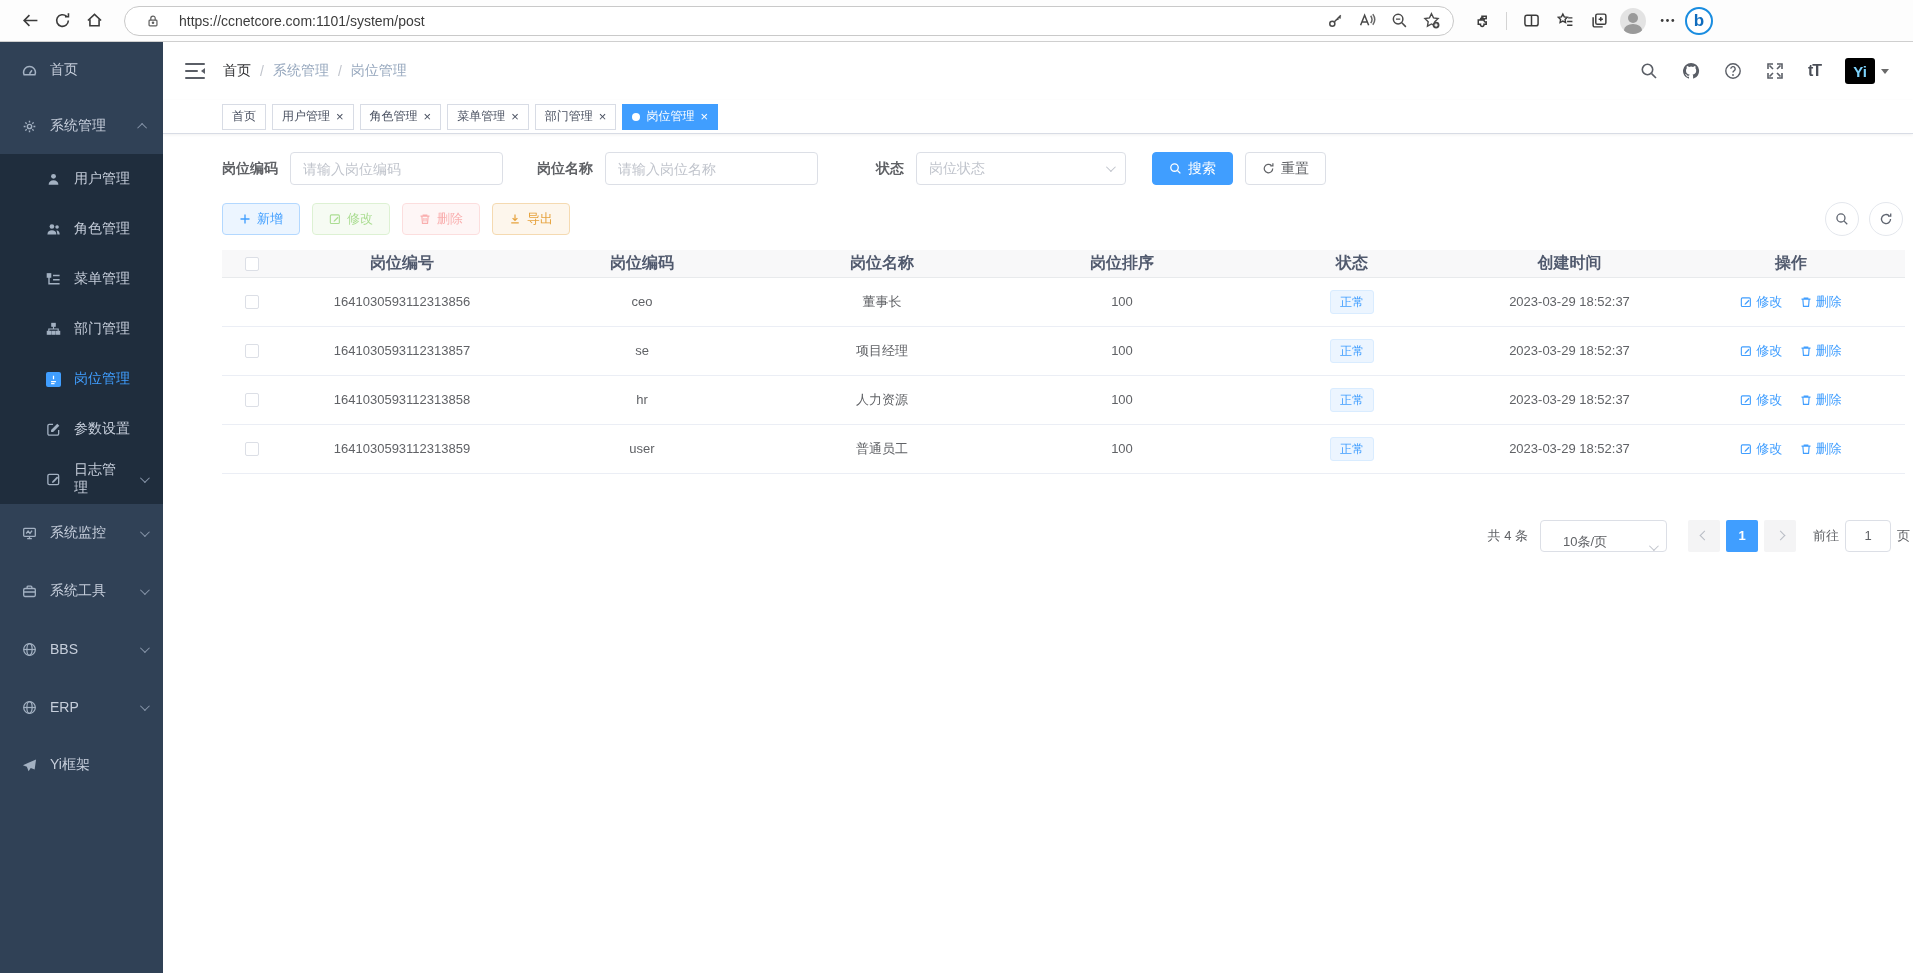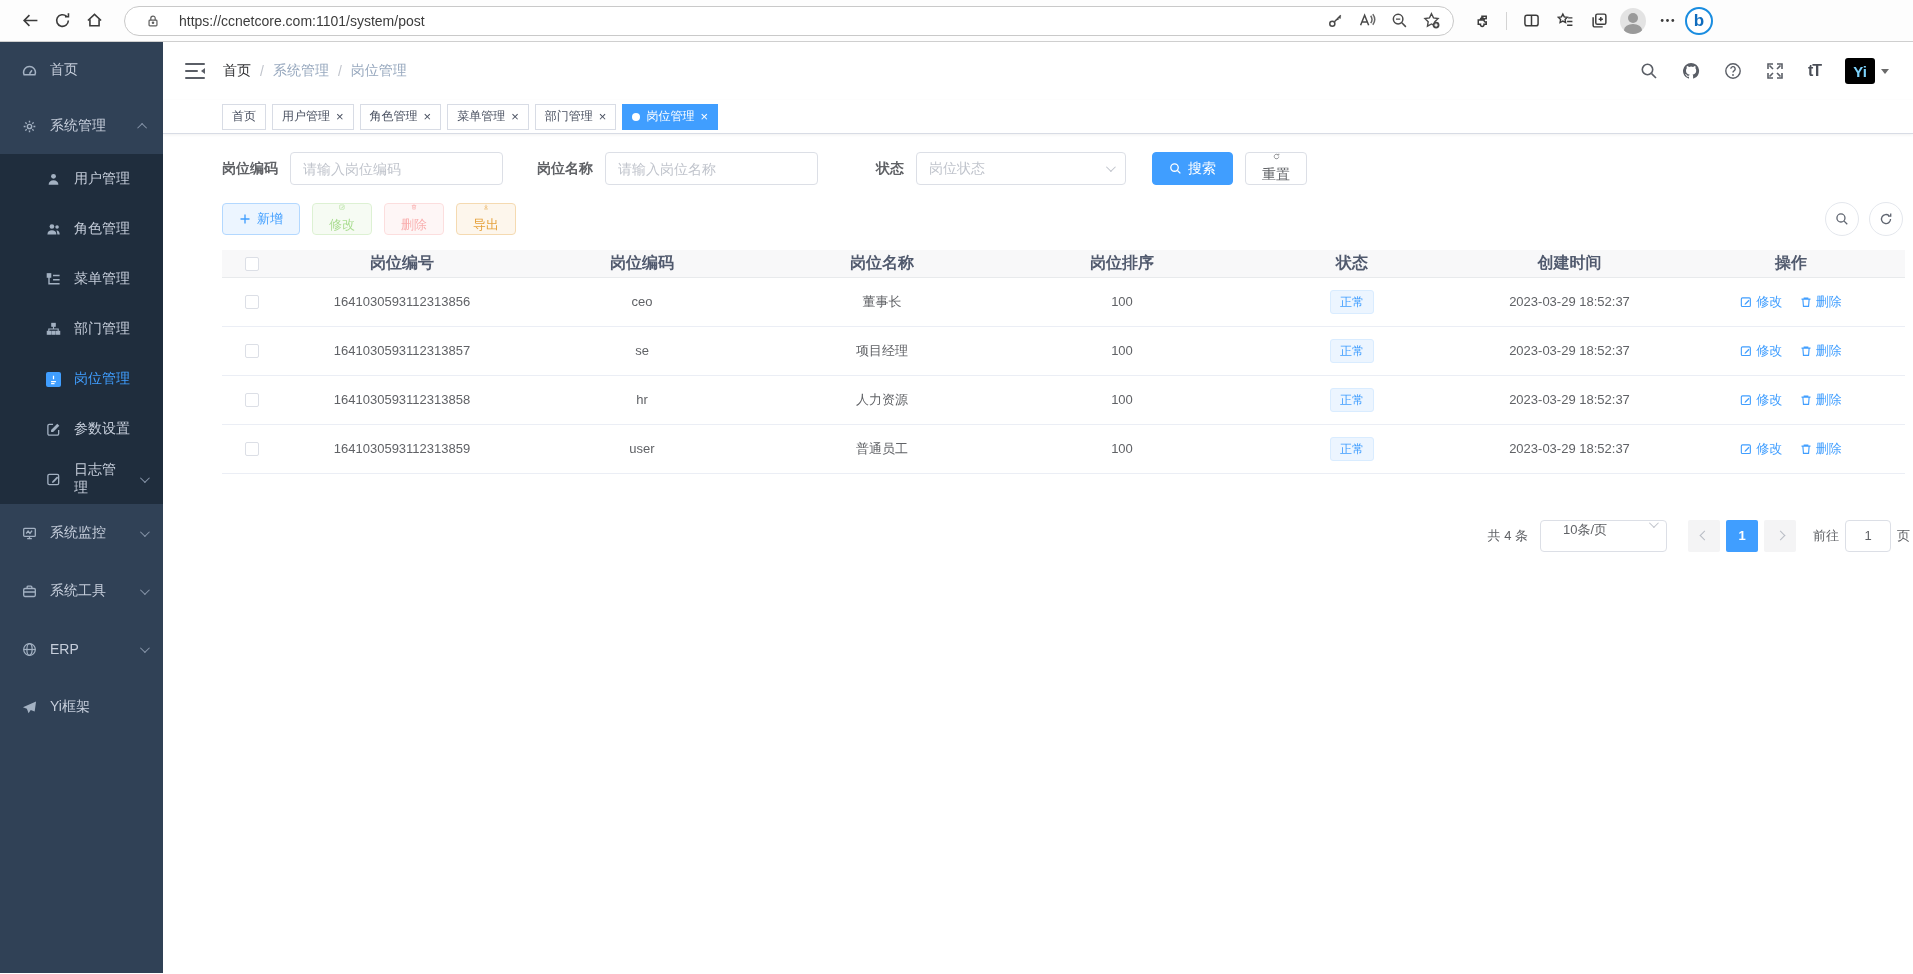--- a/index.html
+++ b/index.html
@@ -70,21 +70,21 @@
   .finput { height:33px; border:1px solid #dcdfe6; border-radius:4px; background:#fff; display:flex; align-items:center; padding:0 12px; font-size:14px; color:#606266; }
   .finput input { border:none; outline:none; width:100%; font-size:14px; font-family:inherit; color:#606266; }
   .finput input::placeholder { color:#c0c4cc; }
   .w213 { width:213px; } .w210 { width:210px; }
   .fsel { justify-content:space-between; cursor:pointer; }
   .fsel .ph { color:#c0c4cc; }
   .gap34 { margin-left:34px; } .gap58 { margin-left:58px; } .gap26 { margin-left:26px;font-family:Liberation Mono, monospace; }
   .btn { height:33px; border-radius:4px; font-size:14px; display:inline-flex; align-items:center; justify-content:center; gap:6px; cursor:pointer; border:1px solid #dcdfe6; background:#fff; color:#606266; padding:0 16px; }
   .btn svg { width:13px; height:13px; }
   .btn-primary { background:#409eff; border-color:#409eff; color:#fff; }
-  .gap12 { margin-left:12px;flex-direction:column; }
+  .gap12 { margin-left:12px; }
 
   
   .btn-row { margin-top:17px; display:flex; align-items:center; padding-right:10px; }
   .abtn { height:32px; border-radius:4px; font-size:13px; display:inline-flex; align-items:center; gap:6px; padding:0 16px; cursor:pointer; }
   .abtn svg { width:12px; height:12px; }
   .abtn.add { background:#ecf5ff; border:1px solid #b3d8ff; color:#409eff; }
   .abtn.edit { background:#f0f9eb; border:1px solid #c2e7b0; color:#67c23a; opacity:.55; cursor:not-allowed; }
   .abtn.del { background:#fef0f0; border:1px solid #fbc4c4; color:#f56c6c; opacity:.55; cursor:not-allowed; }
   .abtn.exp { background:#fdf6ec; border:1px solid #f5dab1; color:#e6a23c;text-align:right; }
   .circ-group { margin-left:auto; display:flex; gap:10px; }
@@ -97,21 +97,21 @@
   tbody td { height:49px; text-align:center; font-size:13px; color:#606266; border-bottom:1px solid #ebeef5; }
   .cbx { width:14px; height:14px; border:1px solid #dcdfe6; border-radius:2px; background:#fff; display:inline-block; vertical-align:middle; cursor:pointer; }
   .status-tag { display:inline-block; padding:0 9px; height:24px; line-height:22px; background:#ecf5ff; border:1px solid #d9ecff; color:#409eff; border-radius:3px; font-size:12px; }
   .op-link { color:#409eff; font-size:13px; cursor:pointer; display:inline-flex; align-items:center; gap:4px; }
   .op-link svg { width:12px; height:12px; }
   .op-gap { display:inline-block; width:14px; }
 
   
   .pager { margin-top:46px; display:flex; align-items:center; justify-content:flex-end; font-size:13px; color:#606266; padding-right:0; }
   .pager .total { margin-right:12px; white-space:nowrap; }
-  .psel { width:127px; height:32px; border:1px solid #dcdfe6; border-radius:4px; display:flex; align-items:flex-start; justify-content:space-between; padding:0 10px 0 22px; cursor:pointer; color:#606266; background:#fff; margin-right:18px; }
+  .psel { width:127px; height:32px; border:1px solid #dcdfe6; border-radius:4px; display:flex; align-items:flex-end; justify-content:space-between; padding:0 10px 0 22px; cursor:pointer; color:#606266; background:#fff; margin-right:18px; }
   .pbtn { min-width:32px; height:32px; background:#f4f4f5; color:#c0c4cc; border-radius:2px; display:flex; align-items:center; justify-content:center; margin:0 3px; cursor:pointer; font-size:13px; }
   .pbtn .chevp { width:7px; height:7px; border-right:1.5px solid #b8bcc4; border-bottom:1.5px solid #b8bcc4; }
   .chevp.left { transform:rotate(135deg); } .chevp.right { transform:rotate(-45deg); }
   .pbtn.cur { background:#409eff; color:#fff; font-weight:bold; }
   .goto { margin-left:14px; white-space:nowrap; }
   .goto-input { width:46px; height:32px; border:1px solid #dcdfe6; border-radius:4px; text-align:center; font-size:13px; color:#606266; margin:0 6px; outline:none; font-family:inherit; }
   .chev-sel { width:7px; height:7px; border-right:1.4px solid #c0c4cc; border-bottom:1.4px solid #c0c4cc; transform:rotate(45deg) translateY(-2px); }
 </style>
 </head>
 <body>
@@ -323,20 +323,31 @@
       <span class="chev down"></span>
     </div>
     <div class="mitem" style="height:58px">
       <span class="micon">
           <svg viewBox="0 0 16 16" fill="none" stroke="currentColor" stroke-width="1.4">
             <rect x="1.8" y="4.8" width="12.4" height="8.5" rx="1.2"></rect>
             <path d="M5.5 4.8V3.2a1 1 0 0 1 1-1h3a1 1 0 0 1 1 1v1.6M1.8 8.5h12.4"></path>
           </svg>
         </span>
       <span>系统工具</span>
+      <span class="chev down"></span>
+    </div>
+    <div class="mitem" style="height:58px">
+      <span class="micon">
+          <svg viewBox="0 0 16 16" fill="none" stroke="currentColor" stroke-width="1.3">
+            <circle cx="8" cy="8" r="6.2"></circle>
+            <ellipse cx="8" cy="8" rx="2.8" ry="6.2"></ellipse>
+            <path d="M1.8 8h12.4"></path>
+          </svg>
+        </span>
+      <span>BBS</span>
       <span class="chev down"></span>
     </div>
     <div class="mitem" style="height:58px">
       <span class="micon">
           <svg viewBox="0 0 16 16" fill="none" stroke="currentColor" stroke-width="1.3">
             <circle cx="8" cy="8" r="6.2"></circle>
             <ellipse cx="8" cy="8" rx="2.8" ry="6.2"></ellipse>
             <path d="M1.8 8h12.4"></path>
           </svg>
         </span>

